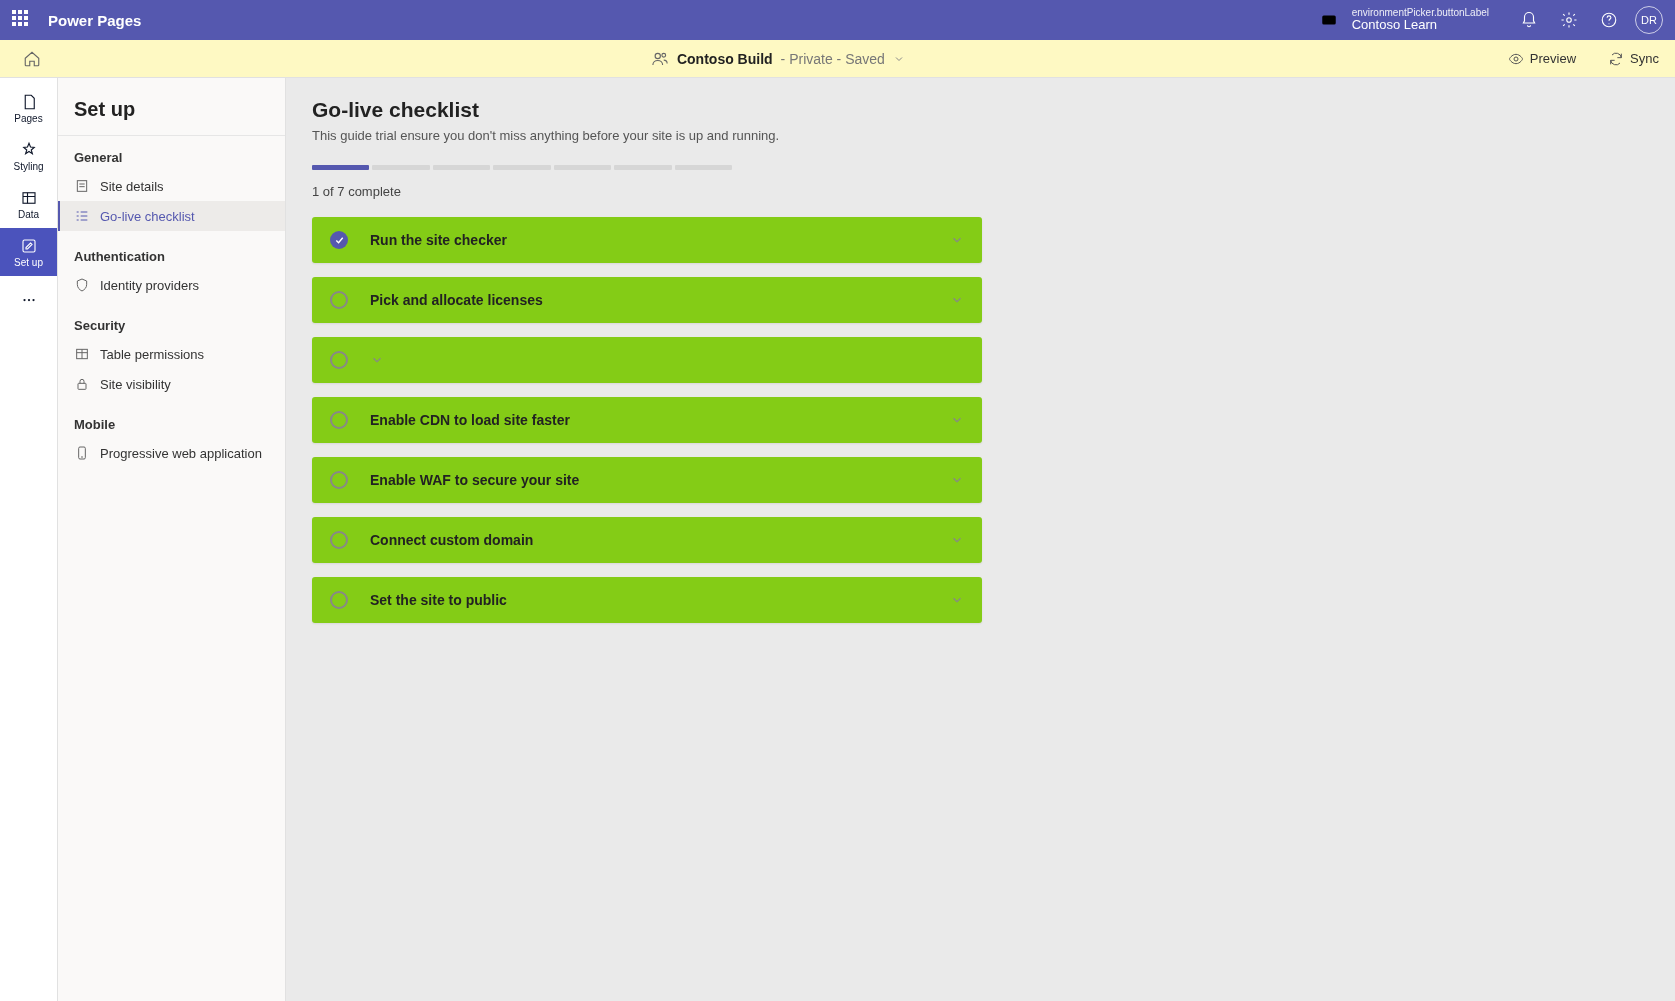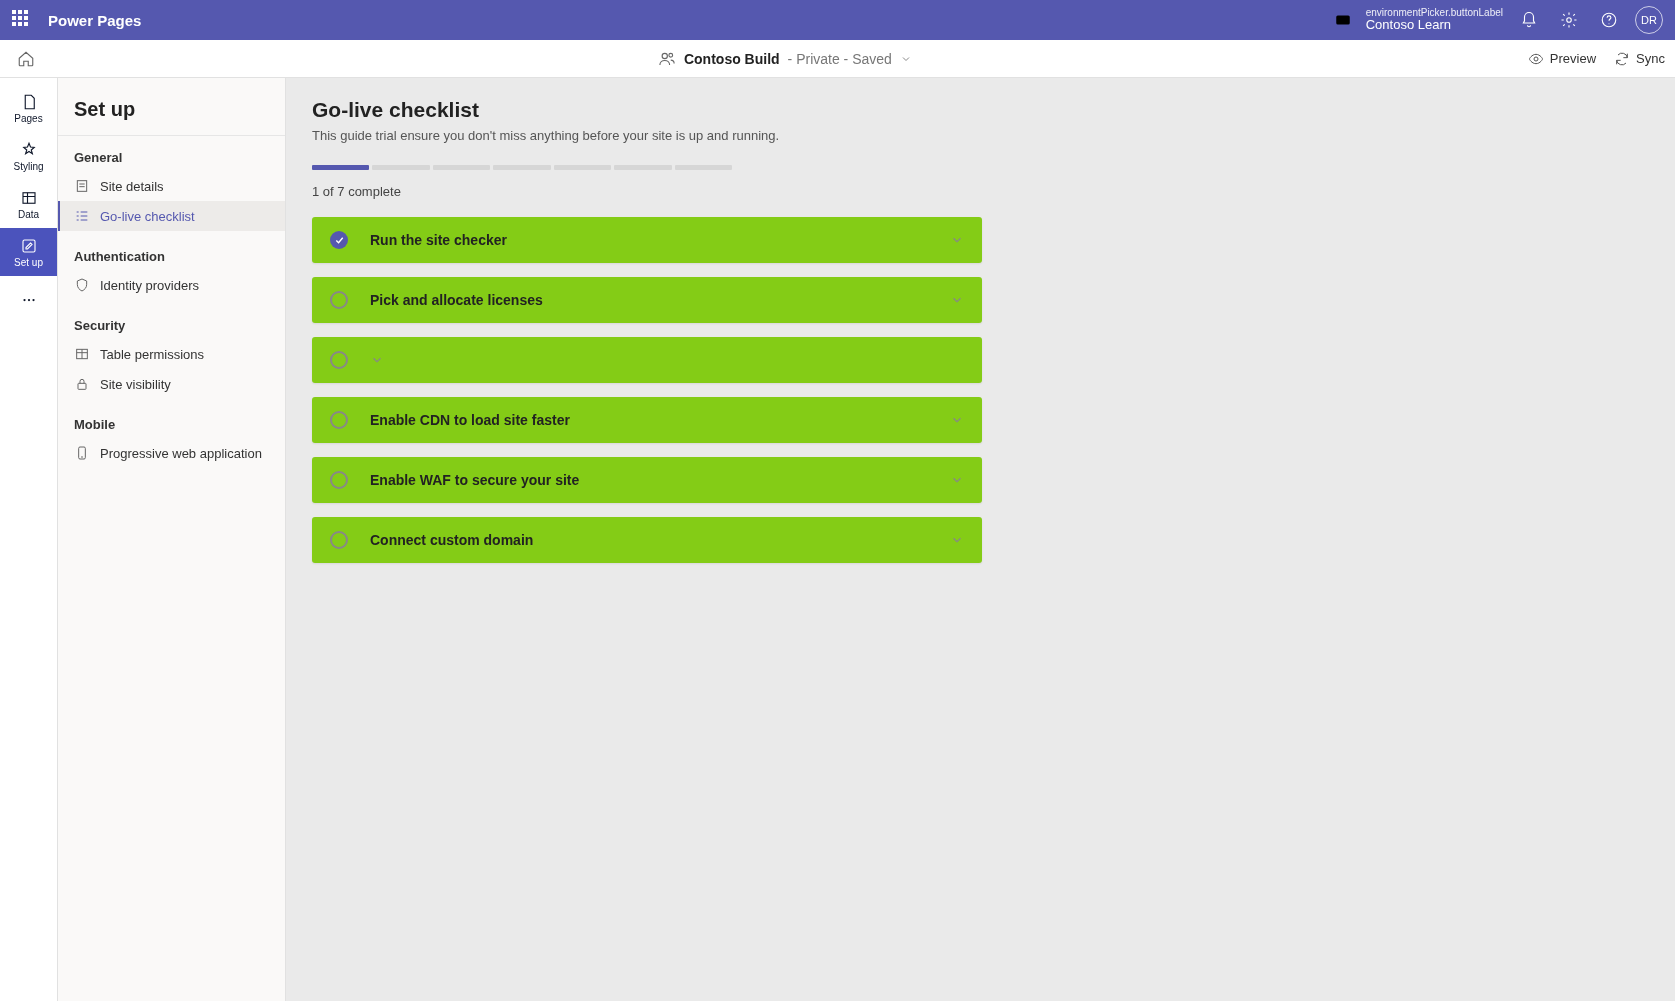--- a/index.html
+++ b/index.html
@@ -30,57 +30,57 @@
   display: grid;
   grid-template-columns: repeat(3, 4px);
   grid-template-rows: repeat(3, 4px);
   gap: 2px;
   margin-right: 16px;
   cursor: pointer;
 }
 .waffle span { background: #fff; }
 .product-name { font-size: 15px; font-weight: 600; }
 .header-spacer { flex: 1; }
-.env-block { display: flex; align-items: center; gap: 14px; margin-right: 6px; }
+.env-block { display: flex; align-items: center; gap: 14px; margin-right: 20px; }
 .env-text { display: flex; flex-direction: column; line-height: 1.1; }
 .env-label { font-size: 10px; opacity: .9; }
 .env-name { font-size: 13px; }
 .header-icon {
   width: 40px; height: 40px;
   display: flex; align-items: center; justify-content: center;
   cursor: pointer;
 }
 .header-icon svg { stroke: #fff; fill: none; }
 .avatar {
   width: 28px; height: 28px; border-radius: 50%;
   border: 1px solid rgba(255,255,255,.7);
   display: flex; align-items: center; justify-content: center;
   font-size: 11px; color: #fff; margin-left: 6px;
 }
 
 
 .toolbar {
   height: 38px;
-  background: #ffffff;
+  background: #fef9c3;
   border-bottom: 1px solid #e1e1e1;
   display: flex; align-items: center;
-  padding: 0 10px;
+  padding: 0 16px;
 }
 .home-btn {
   width: 32px; height: 32px;
   display: flex; align-items: center; justify-content: center;
   cursor: pointer;
 }
 .toolbar-center {
   flex: 1; display: flex; align-items: center; justify-content: center;
   gap: 8px; color: #444;
 }
 .toolbar-site { color: #222; font-weight: 600; font-size: 14px; }
 .toolbar-status { color: #777; font-size: 14px; }
-.toolbar-right { display: flex; align-items: center; gap: 18px; color: #333; }
+.toolbar-right { display: flex; align-items: center; gap: 32px; color: #333; }
 .toolbar-action { display: flex; align-items: center; gap: 6px; cursor: pointer; font-size: 13px; }
 
 
 .main {
   display: flex;
   height: calc(1001px - 40px - 38px);
 }
 .rail {
   width: 58px;
   background: #fff;
@@ -415,15 +415,22 @@
     </div>
 
     <div class="check-card">
       <div class="check-circle"></div>
       <div class="check-title">Connect custom domain</div>
       <svg class="chev" width="14" height="14" viewBox="0 0 24 24" stroke="currentColor" fill="none">
           <path d="M6 9l6 6 6-6" stroke-width="2"></path>
         </svg>
     </div>
 
+    <div class="check-card">
+      <div class="check-circle"></div>
+      <div class="check-title">Set the site to public</div>
+      <svg class="chev" width="14" height="14" viewBox="0 0 24 24" stroke="currentColor" fill="none">
+          <path d="M6 9l6 6 6-6" stroke-width="2"></path>
+        </svg>
+    </div>
 
   </div>
 </div>
 
 </body></html>

